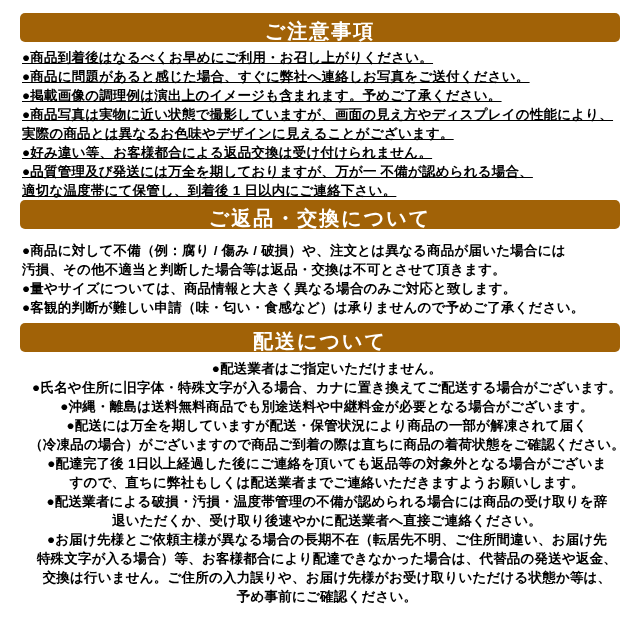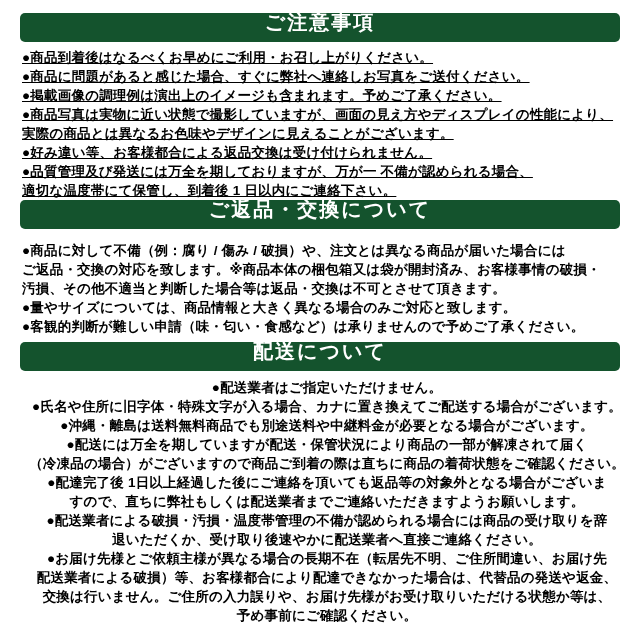--- a/index.html
+++ b/index.html
@@ -16,24 +16,24 @@
   }
   .page {
     position: relative;
     width: 640px;
     height: 640px;
     background: #ffffff;
   }
   .title-bar {
     margin: 0 20px;
     height: 29px;
-    background: #14532d;
+    background: #a16207;
     border-radius: 5px;
     display: flex;
-    align-items: flex-start;
+    align-items: flex-end;
     justify-content: center;
   }
   .title-bar .title-text {
     color: #ffffff;
     font-weight: bold;
     font-size: 20px;
     letter-spacing: 2px;
     line-height: 1;
     transform: translateY(-1px);
   }
@@ -78,21 +78,20 @@
       <div class="line">適切な温度帯にて保管し、到着後 1 日以内にご連絡下さい。</div>
     </div>
   </section>
 
   <section class="section-returns">
     <div class="title-bar">
       <span class="title-text">ご返品・交換について</span>
     </div>
     <div class="lines">
       <div class="line">●商品に対して不備（例：腐り / 傷み / 破損）や、注文とは異なる商品が届いた場合には</div>
-      <div class="line">ご返品・交換の対応を致します。※商品本体の梱包箱又は袋が開封済み、お客様事情の破損・</div>
       <div class="line">汚損、その他不適当と判断した場合等は返品・交換は不可とさせて頂きます。</div>
       <div class="line">●量やサイズについては、商品情報と大きく異なる場合のみご対応と致します。</div>
       <div class="line">●客観的判断が難しい申請（味・匂い・食感など）は承りませんので予めご了承ください。</div>
     </div>
   </section>
 
   <section class="section-shipping">
     <div class="title-bar">
       <span class="title-text">配送について</span>
     </div>
@@ -100,19 +99,19 @@
       <div class="line">●配送業者はご指定いただけません。</div>
       <div class="line">●氏名や住所に旧字体・特殊文字が入る場合、カナに置き換えてご配送する場合がございます。</div>
       <div class="line">●沖縄・離島は送料無料商品でも別途送料や中継料金が必要となる場合がございます。</div>
       <div class="line">●配送には万全を期していますが配送・保管状況により商品の一部が解凍されて届く</div>
       <div class="line">（冷凍品の場合）がございますので商品ご到着の際は直ちに商品の着荷状態をご確認ください。</div>
       <div class="line">●配達完了後 1日以上経過した後にご連絡を頂いても返品等の対象外となる場合がございま</div>
       <div class="line">すので、直ちに弊社もしくは配送業者までご連絡いただきますようお願いします。</div>
       <div class="line">●配送業者による破損・汚損・温度帯管理の不備が認められる場合には商品の受け取りを辞</div>
       <div class="line">退いただくか、受け取り後速やかに配送業者へ直接ご連絡ください。</div>
       <div class="line">●お届け先様とご依頼主様が異なる場合の長期不在（転居先不明、ご住所間違い、お届け先</div>
-      <div class="line">配送業者による破損）等、お客様都合により配達できなかった場合は、代替品の発送や返金、</div>
+      <div class="line">特殊文字が入る場合）等、お客様都合により配達できなかった場合は、代替品の発送や返金、</div>
       <div class="line">交換は行いません。ご住所の入力誤りや、お届け先様がお受け取りいただける状態か等は、</div>
       <div class="line">予め事前にご確認ください。</div>
     </div>
   </section>
 
 </div>
 
 </body></html>

